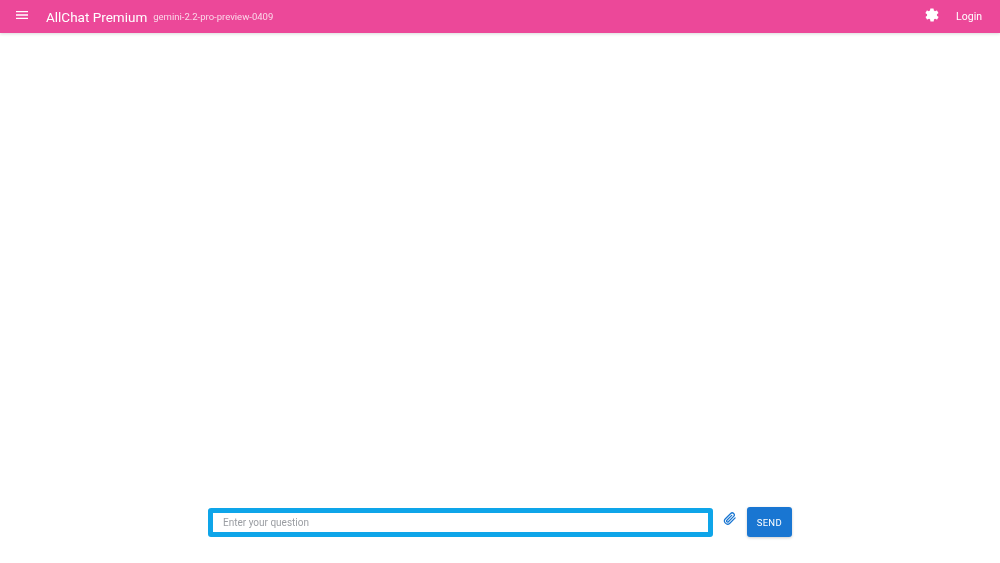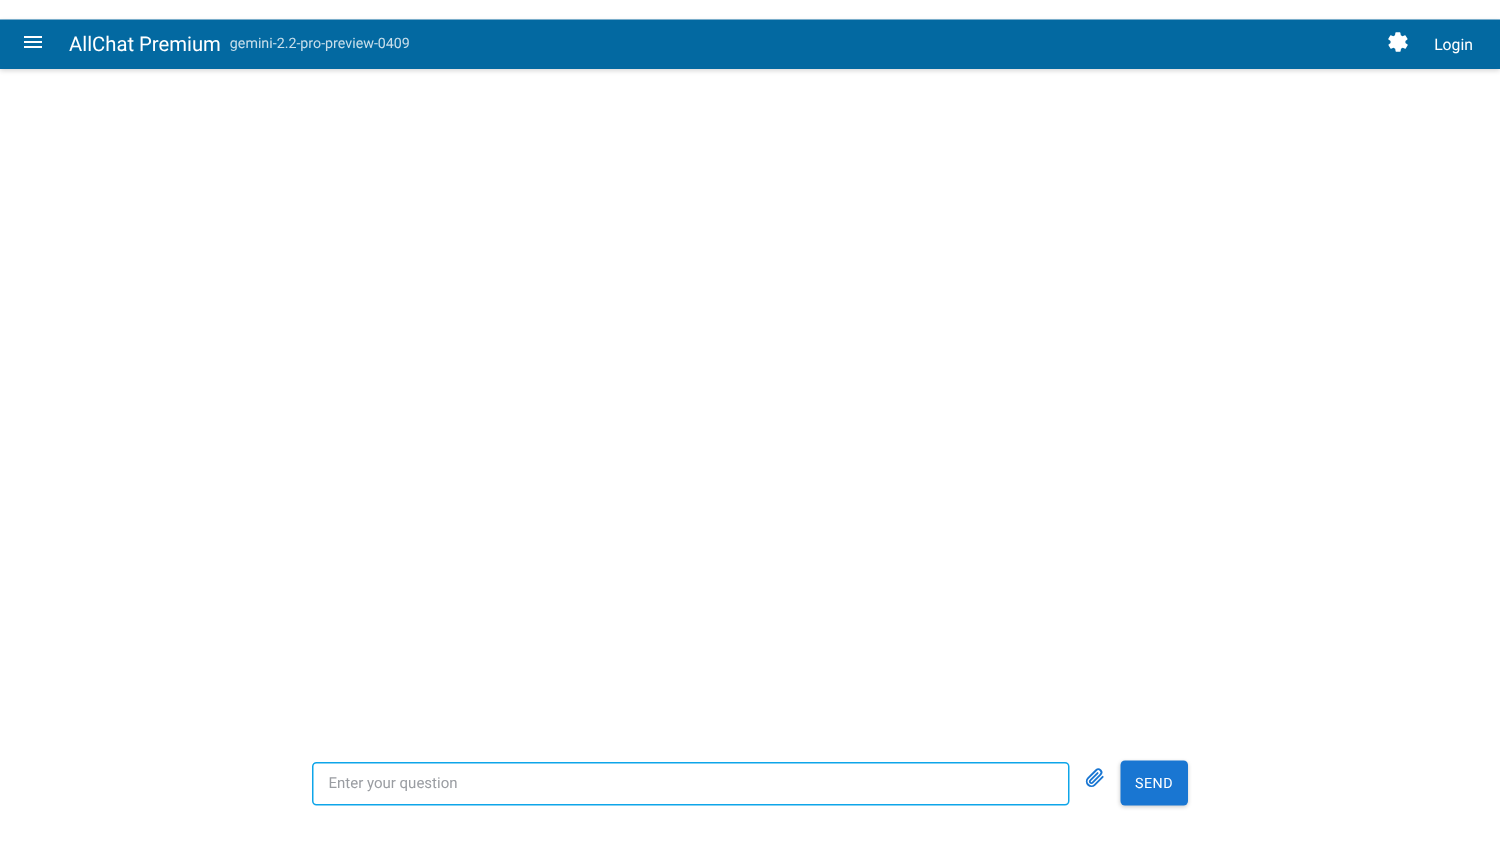--- a/index.html
+++ b/index.html
@@ -10,27 +10,26 @@
     }
     html, body {
       width: 1000px;
       height: 563px;
       background: #ffffff;
       overflow: hidden;
     }
     .app-bar {
       width: 100%;
       height: 33px;
-      background: #0369a1;
+      background: #ec4899;
       display: flex;
       align-items: center;
       padding: 0 10px 0 10px;
       color: #ffffff;
       box-shadow: 0 1px 3px rgba(0,0,0,0.15);
-      margin-top: 13px;
     }
     .menu-button {
       background: none;
       border: none;
       color: #ffffff;
       cursor: pointer;
       padding: 4px;
       display: flex;
       align-items: center;
       justify-content: center;
@@ -99,21 +98,21 @@
       left: 208px;
       right: 208px;
       bottom: 26px;
       display: flex;
       align-items: center;
       gap: 8px;
     }
     .question-input {
       flex: 1;
       height: 29px;
-      border: 1px solid #0ea5e9;
+      border: 5px solid #0ea5e9;
       border-radius: 3px;
       padding: 0 10px;
       font-size: 10px;
       color: #333;
       outline: none;
       background: #ffffff;
     }
     .question-input::placeholder {
       color: #9a9da2;
     }

